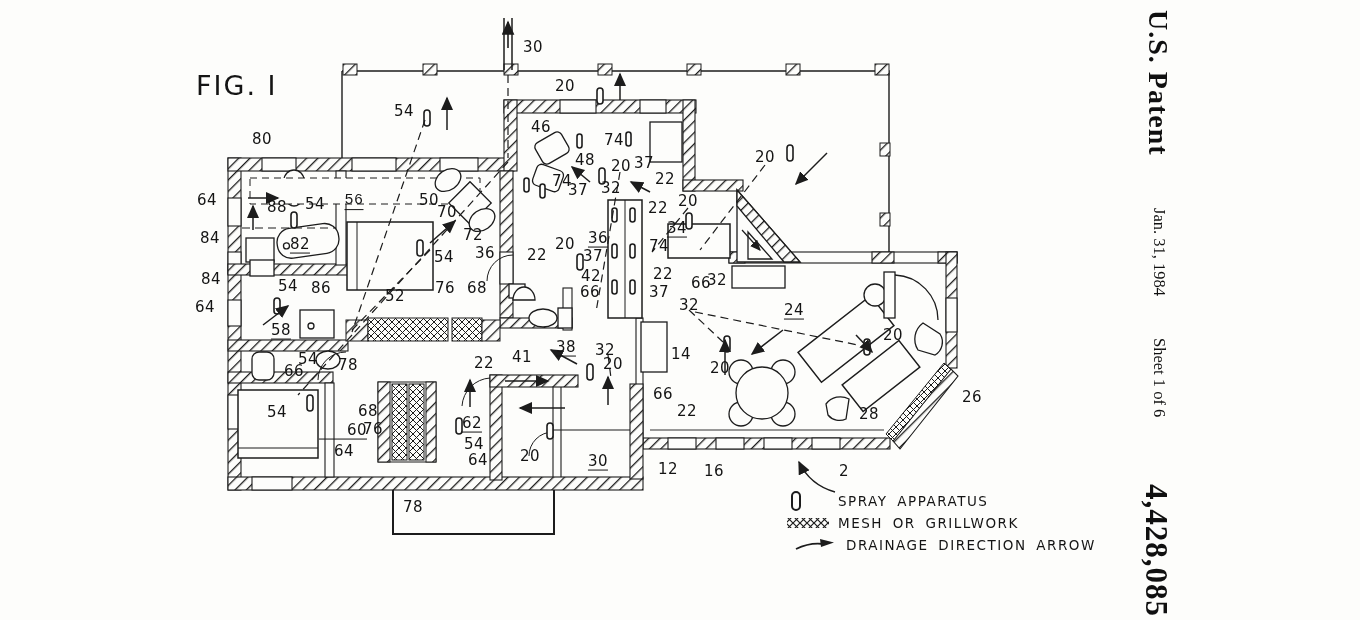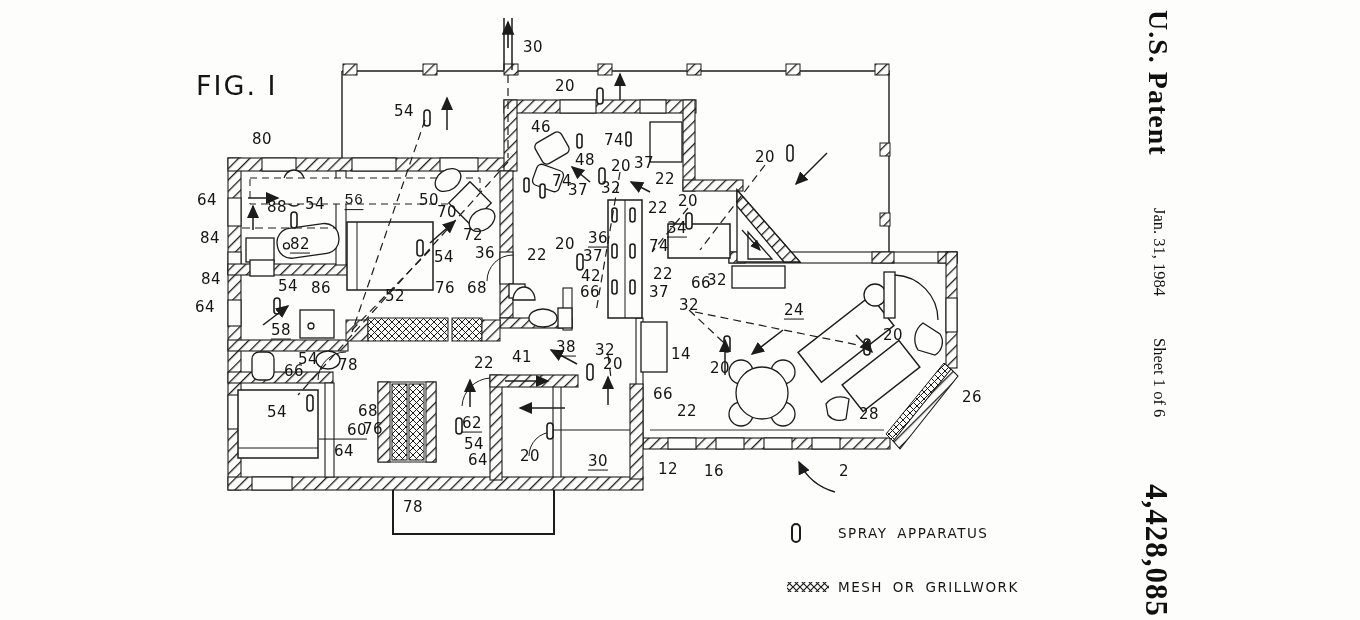--- a/index.html
+++ b/index.html
@@ -6,21 +6,21 @@
   .sheet{position:relative;width:1360px;height:620px;background:#fdfdfb;overflow:hidden;
          font-family:"DejaVu Sans",sans-serif;color:#161616;}
   .plan{position:absolute;left:0;top:0;}
   .fig-label{position:absolute;left:196px;top:70px;font-size:27px;letter-spacing:2px;
              font-weight:500;color:#141414;}
   .labels{position:absolute;left:0;top:0;width:1360px;height:620px;pointer-events:none;}
   .ref{position:absolute;transform:translate(-50%,-55%);font-size:15px;font-weight:500;
        color:#141414;white-space:nowrap;letter-spacing:.5px;}
   .ref.u{border-bottom:1.5px solid #141414;padding-bottom:0px;}
   .legend{position:absolute;left:786px;top:490px;}
-  .legend-row{display:flex;align-items:center;height:22px;margin-top:32px;}
+  .legend-row{display:flex;align-items:center;height:22px;}
   .legend-row.indent{margin-left:8px;}
   .legend-sym{width:52px;display:flex;align-items:center;}
   .legend-txt{font-size:13.5px;font-weight:500;letter-spacing:1.5px;color:#141414;
               word-spacing:4px;}
   .vtext{position:absolute;writing-mode:vertical-rl;color:#101010;
          font-family:"Liberation Serif","DejaVu Serif",serif;}
   .vt-title{left:1142px;top:10px;font-size:28px;font-weight:600;letter-spacing:1px;}
   .vt-date{left:1149px;top:208px;font-size:16.5px;font-weight:500;}
   .vt-sheet{left:1149px;top:338px;font-size:16.5px;font-weight:500;}
   .vt-number{left:1138px;top:484px;font-size:31px;font-weight:700;letter-spacing:1px;}
@@ -378,20 +378,21 @@
       </span>
       <span class="legend-txt">MESH OR GRILLWORK</span>
     </div>
     <div class="legend-row indent">
       <span class="legend-sym">
         <svg width="46" height="16">
           <path d="M2,12 Q16,5 30,7" fill="none" stroke="#1c1c1c" stroke-width="1.8"></path>
           <polygon points="26,2 40,5.5 27,10" fill="#1c1c1c"></polygon>
         </svg>
       </span>
+      <span class="legend-txt">DRAINAGE DIRECTION ARROW</span>
     </div>
   </div>
 
   <div class="vtext vt-title">U.S. Patent</div>
   <div class="vtext vt-date">Jan. 31, 1984</div>
   <div class="vtext vt-sheet">Sheet 1 of 6</div>
   <div class="vtext vt-number">4,428,085</div>
 
 </div>
 

